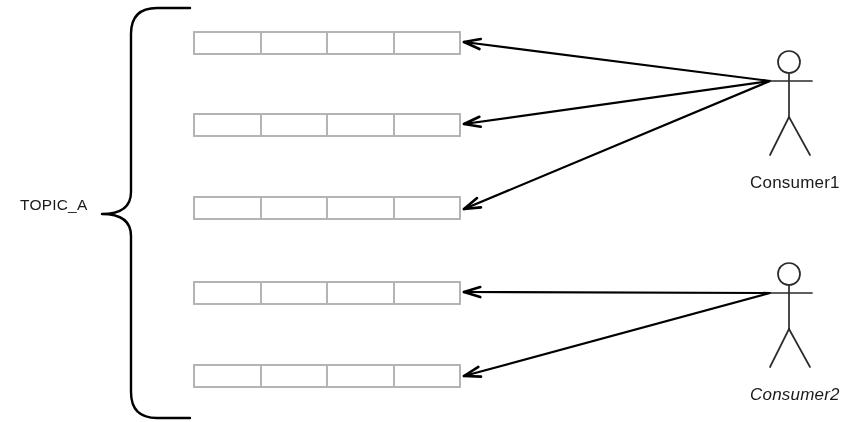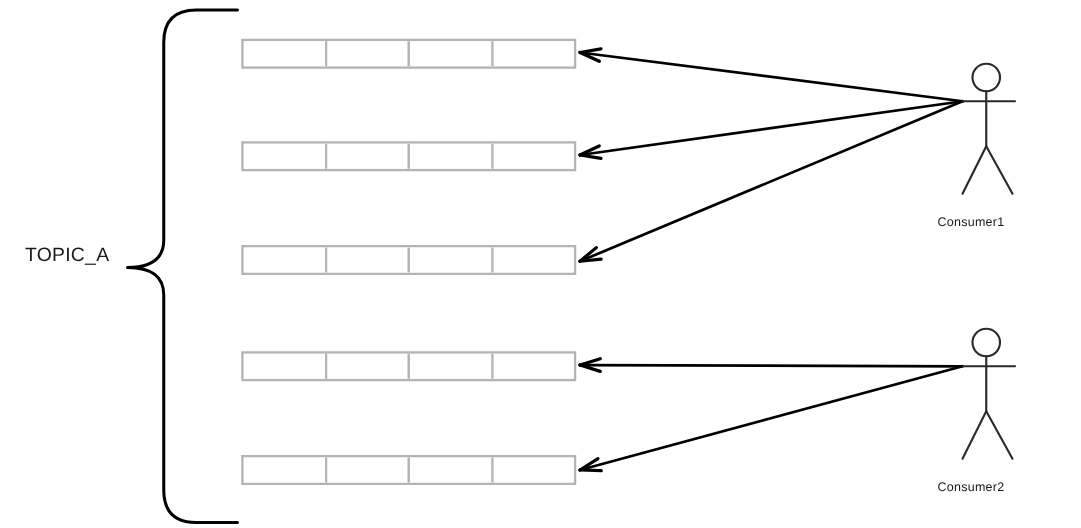--- a/index.html
+++ b/index.html
@@ -47,21 +47,21 @@
     position: absolute;
     color: #1a1a1a;
     white-space: nowrap;
     line-height: 1;
   }
   .topic-label {
     font-size: 15.5px;
     letter-spacing: 0.2px;
   }
   .actor-label {
-    font-size: 10px;
+    font-size: 17px;
     letter-spacing: 0.2px;
   }
 </style>
 </head>
 <body>
 
 <div id="diagram-root">
 
   <svg id="diagram-svg" viewBox="0 0 865 422">
 
@@ -146,15 +146,15 @@
         <div class="partition-cell"></div>
         <div class="partition-cell"></div>
         <div class="partition-cell"></div>
       </div>
     </div>
 
   <div class="diagram-label topic-label" id="topic-label" style="left: 20px; top: 197px;">TOPIC_A</div>
 
   <div class="diagram-label actor-label" id="actor-label-0" style="left: 750px; top: 174px;">Consumer1</div>
 
-  <div class="diagram-label actor-label" id="actor-label-1" style="left: 750px; top: 386px;">Consumer2</div>
+  <div class="diagram-label actor-label" id="actor-label-1" style="left: 750px; top: 386px; font-style: italic;">Consumer2</div>
 
 </div>
 
 </body></html>

